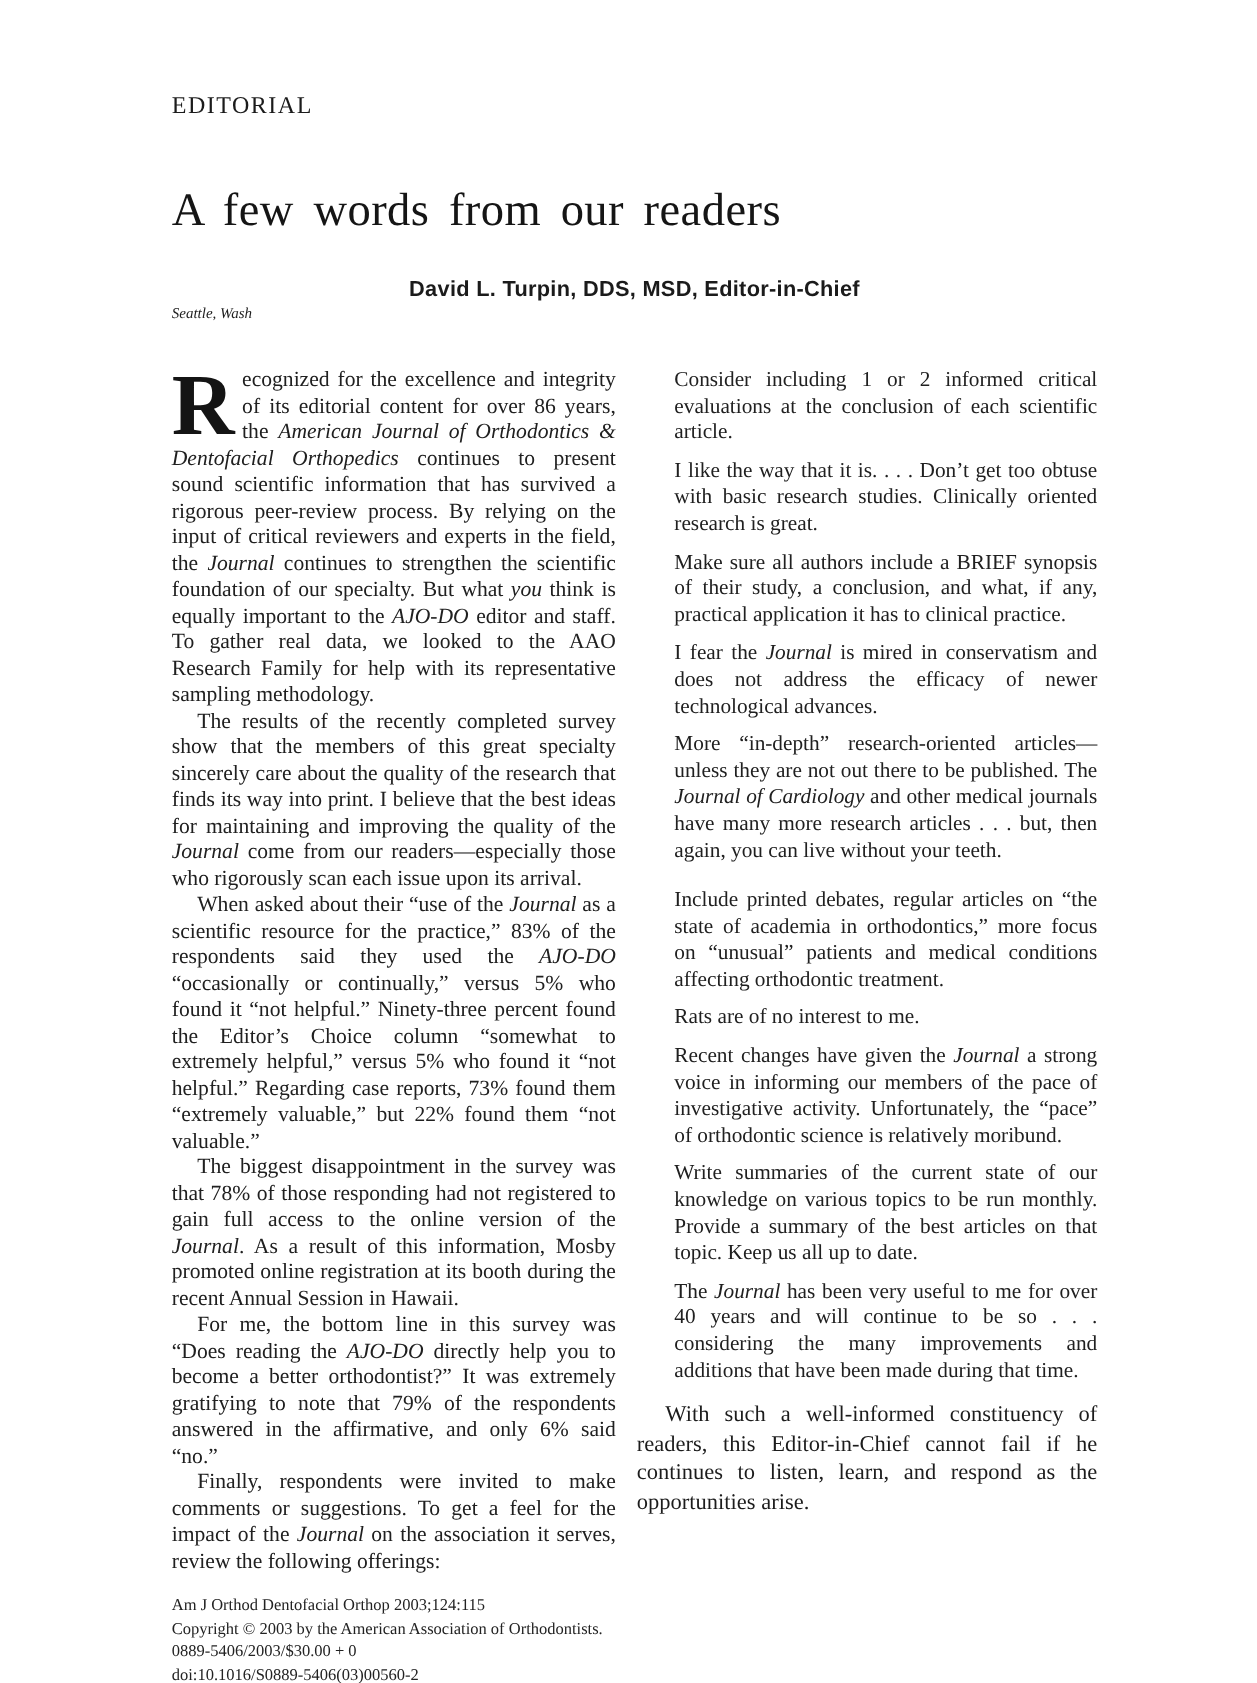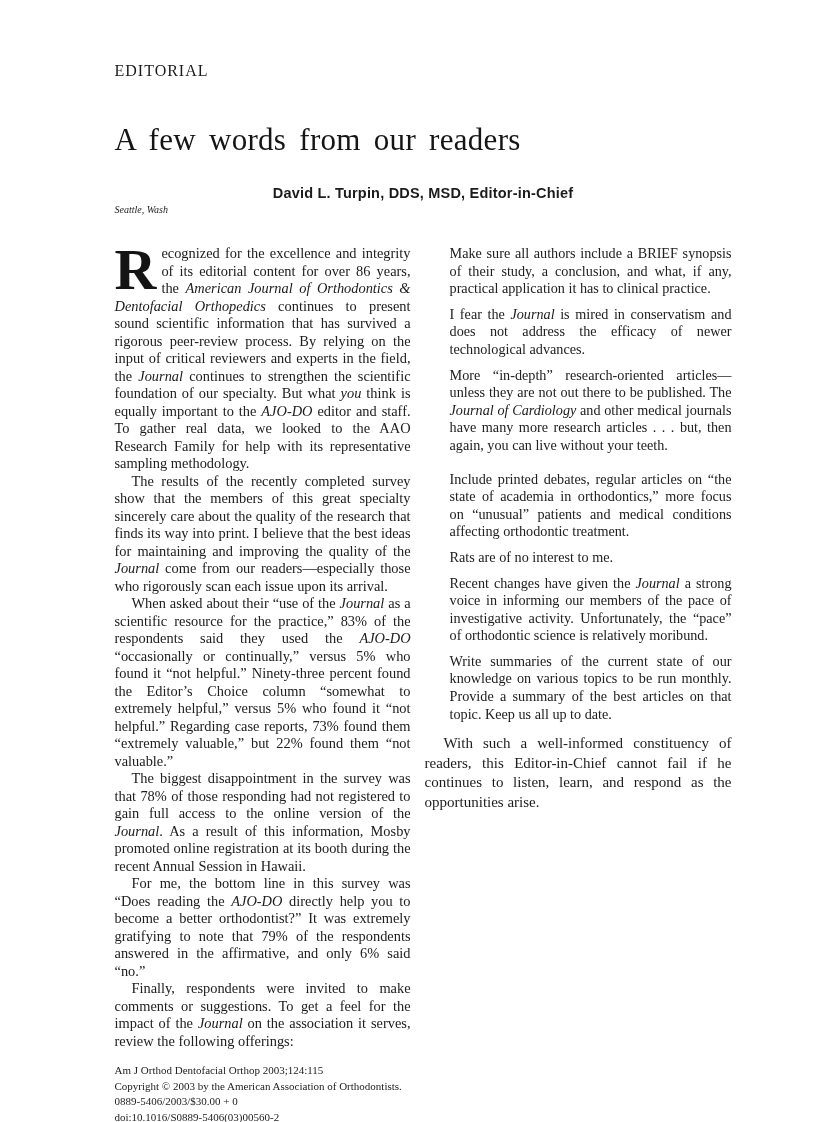--- a/index.html
+++ b/index.html
@@ -113,27 +113,30 @@
 
       <div class="footnote">
         <div>Am J Orthod Dentofacial Orthop 2003;124:115</div>
         <div>Copyright © 2003 by the American Association of Orthodontists.</div>
         <div>0889-5406/2003/$30.00 + 0</div>
         <div>doi:10.1016/S0889-5406(03)00560-2</div>
       </div>
     </div>
 
     <div class="col-right">
+      <p class="comment">Consider including 1 or 2 informed critical evaluations at the conclusion of each scientific article.</p>
+      <p class="comment">I like the way that it is. . . . Don’t get too obtuse with basic research studies. Clinically oriented research is great.</p>
       <p class="comment">Make sure all authors include a BRIEF synopsis of their study, a conclusion, and what, if any, practical application it has to clinical practice.</p>
       <p class="comment">I fear the <em>Journal</em> is mired in conservatism and does not address the efficacy of newer technological advances.</p>
       <p class="comment">More “in-depth” research-oriented articles—unless they are not out there to be published. The <em>Journal of Cardiology</em> and other medical journals have many more research articles . . . but, then again, you can live without your teeth.</p>
       <p class="comment extra-gap">Include printed debates, regular articles on “the state of academia in orthodontics,” more focus on “unusual” patients and medical conditions affecting orthodontic treatment.</p>
       <p class="comment">Rats are of no interest to me.</p>
       <p class="comment">Recent changes have given the <em>Journal</em> a strong voice in informing our members of the pace of investigative activity. Unfortunately, the “pace” of orthodontic science is relatively moribund.</p>
       <p class="comment">Write summaries of the current state of our knowledge on various topics to be run monthly. Provide a summary of the best articles on that topic. Keep us all up to date.</p>
+      <p class="comment">The <em>Journal</em> has been very useful to me for over 40 years and will continue to be so . . . considering the many improvements and additions that have been made during that time.</p>
 
       <p class="closing-p">With such a well-informed constituency of readers, this Editor-in-Chief cannot fail if he continues to listen, learn, and respond as the opportunities arise.</p>
 
     </div>
 
   </div>
 
 </div>
 
 </body></html>

